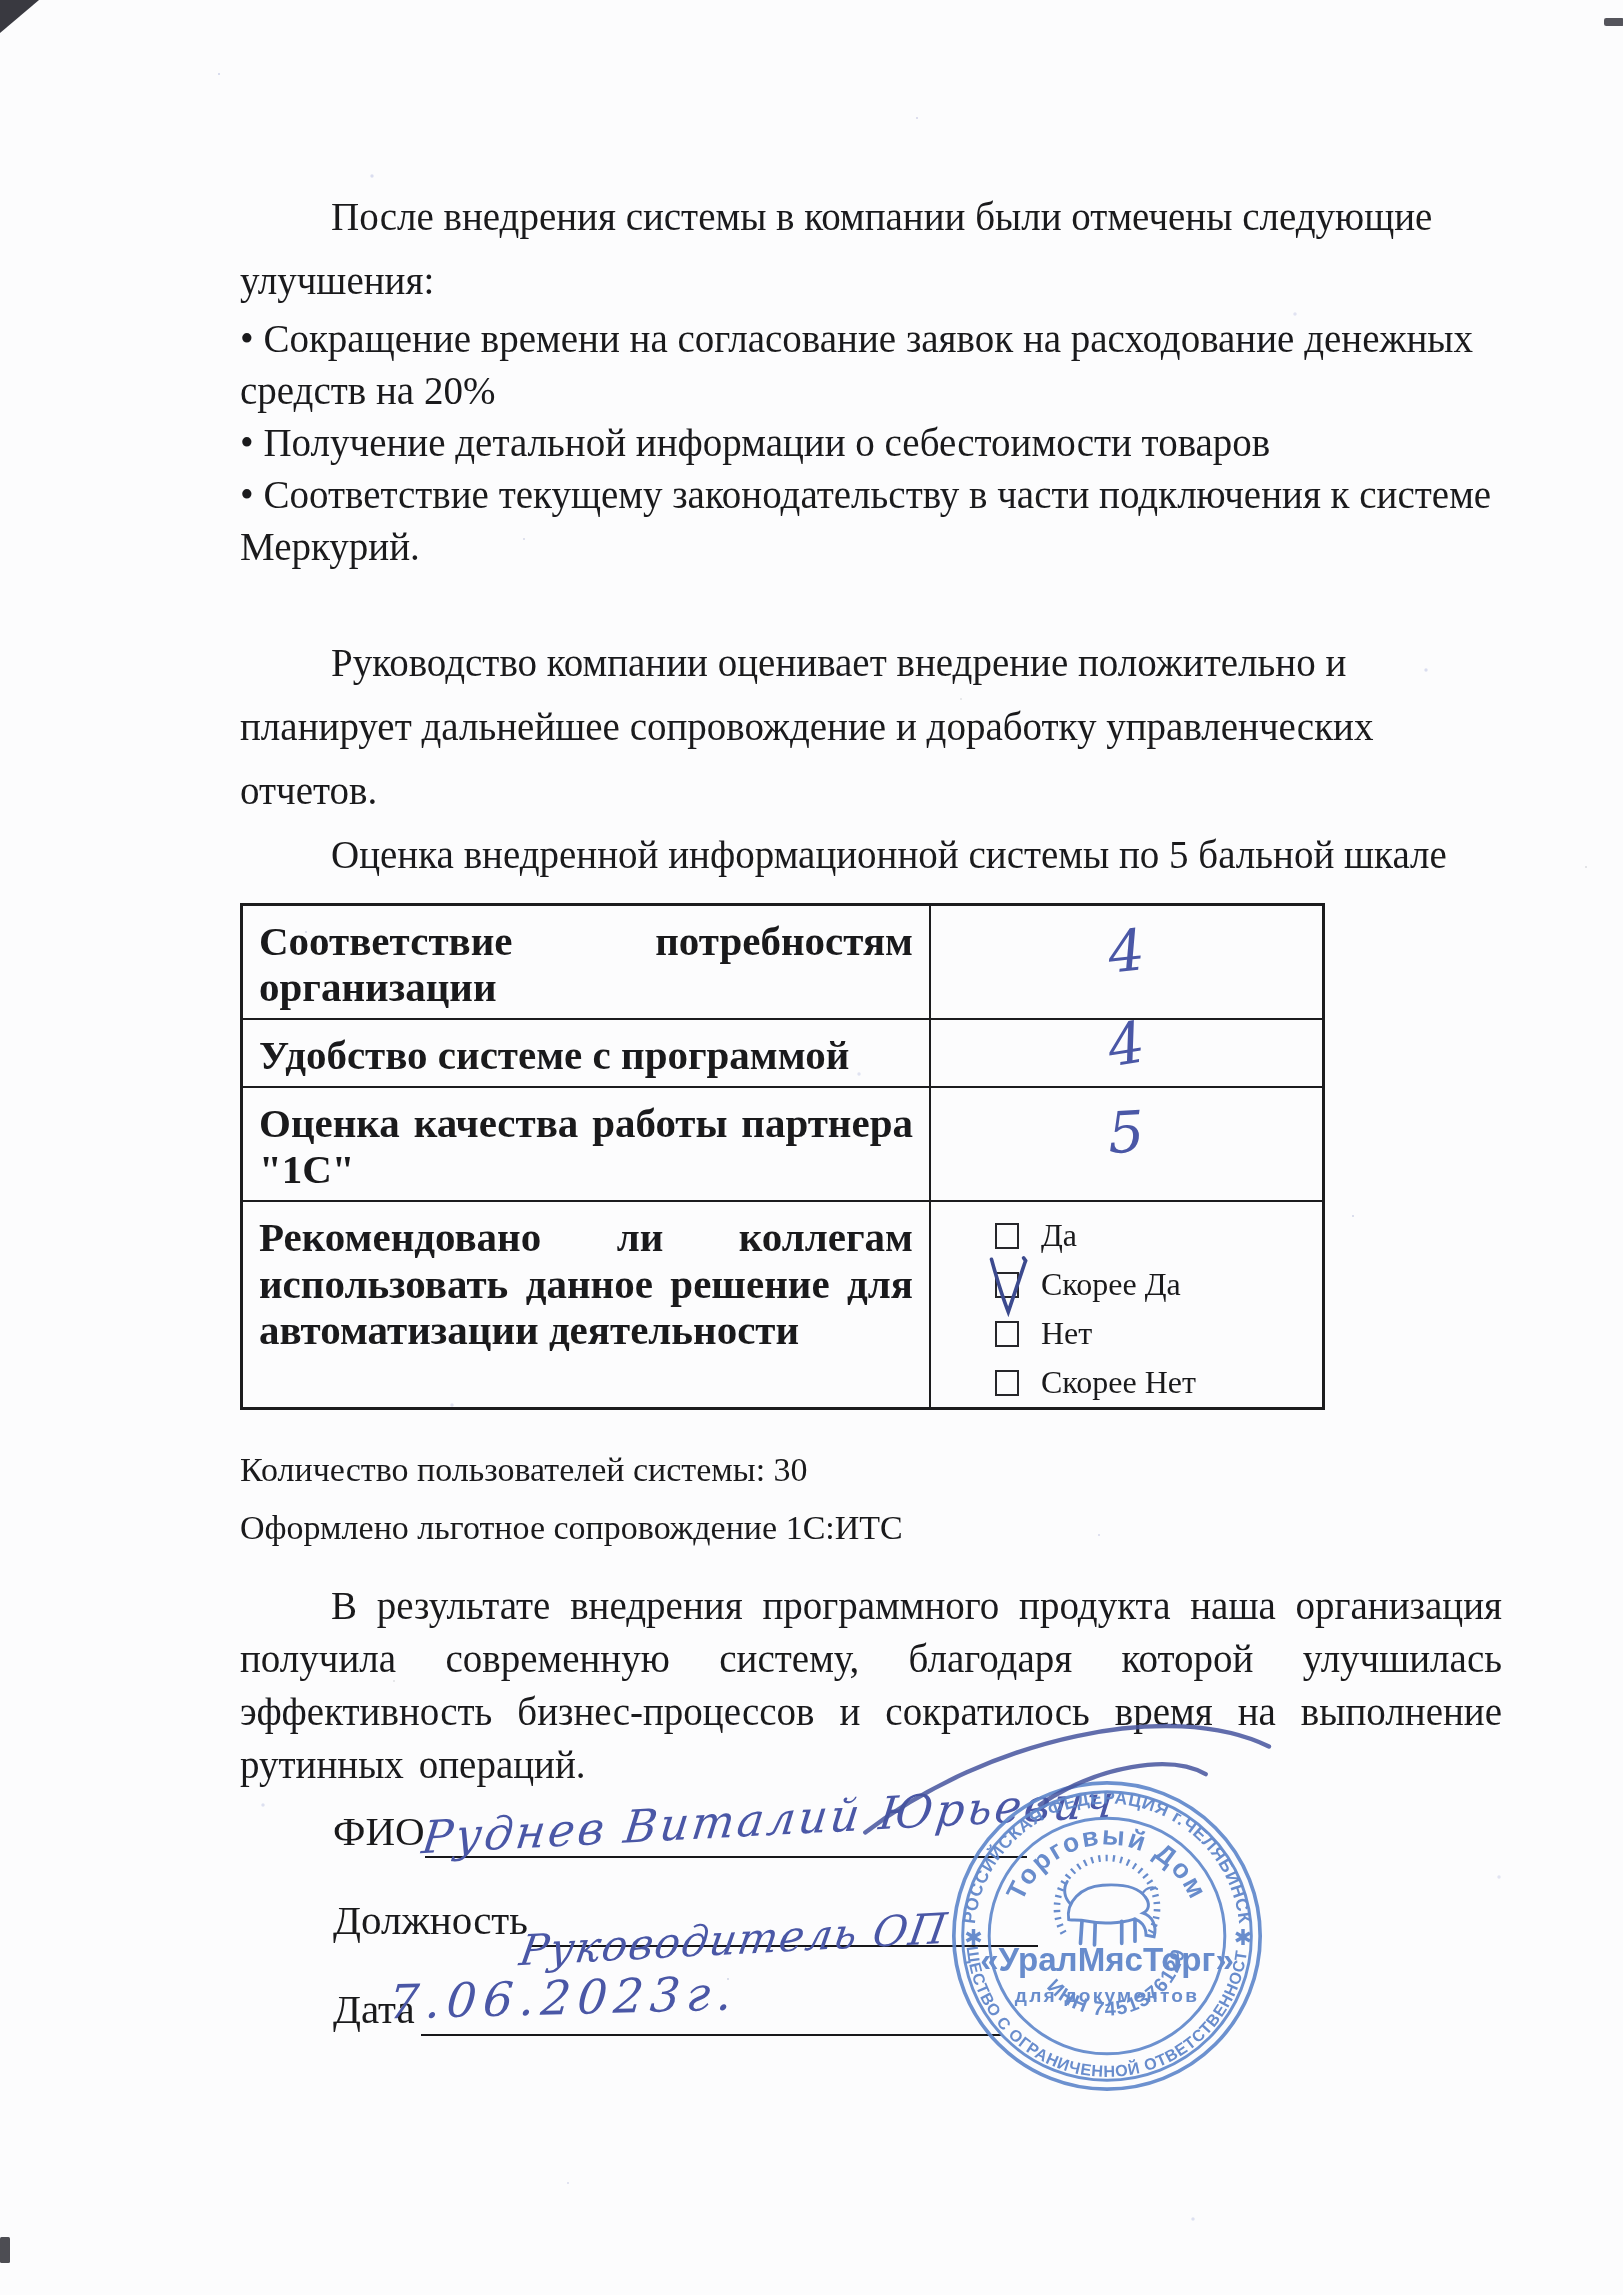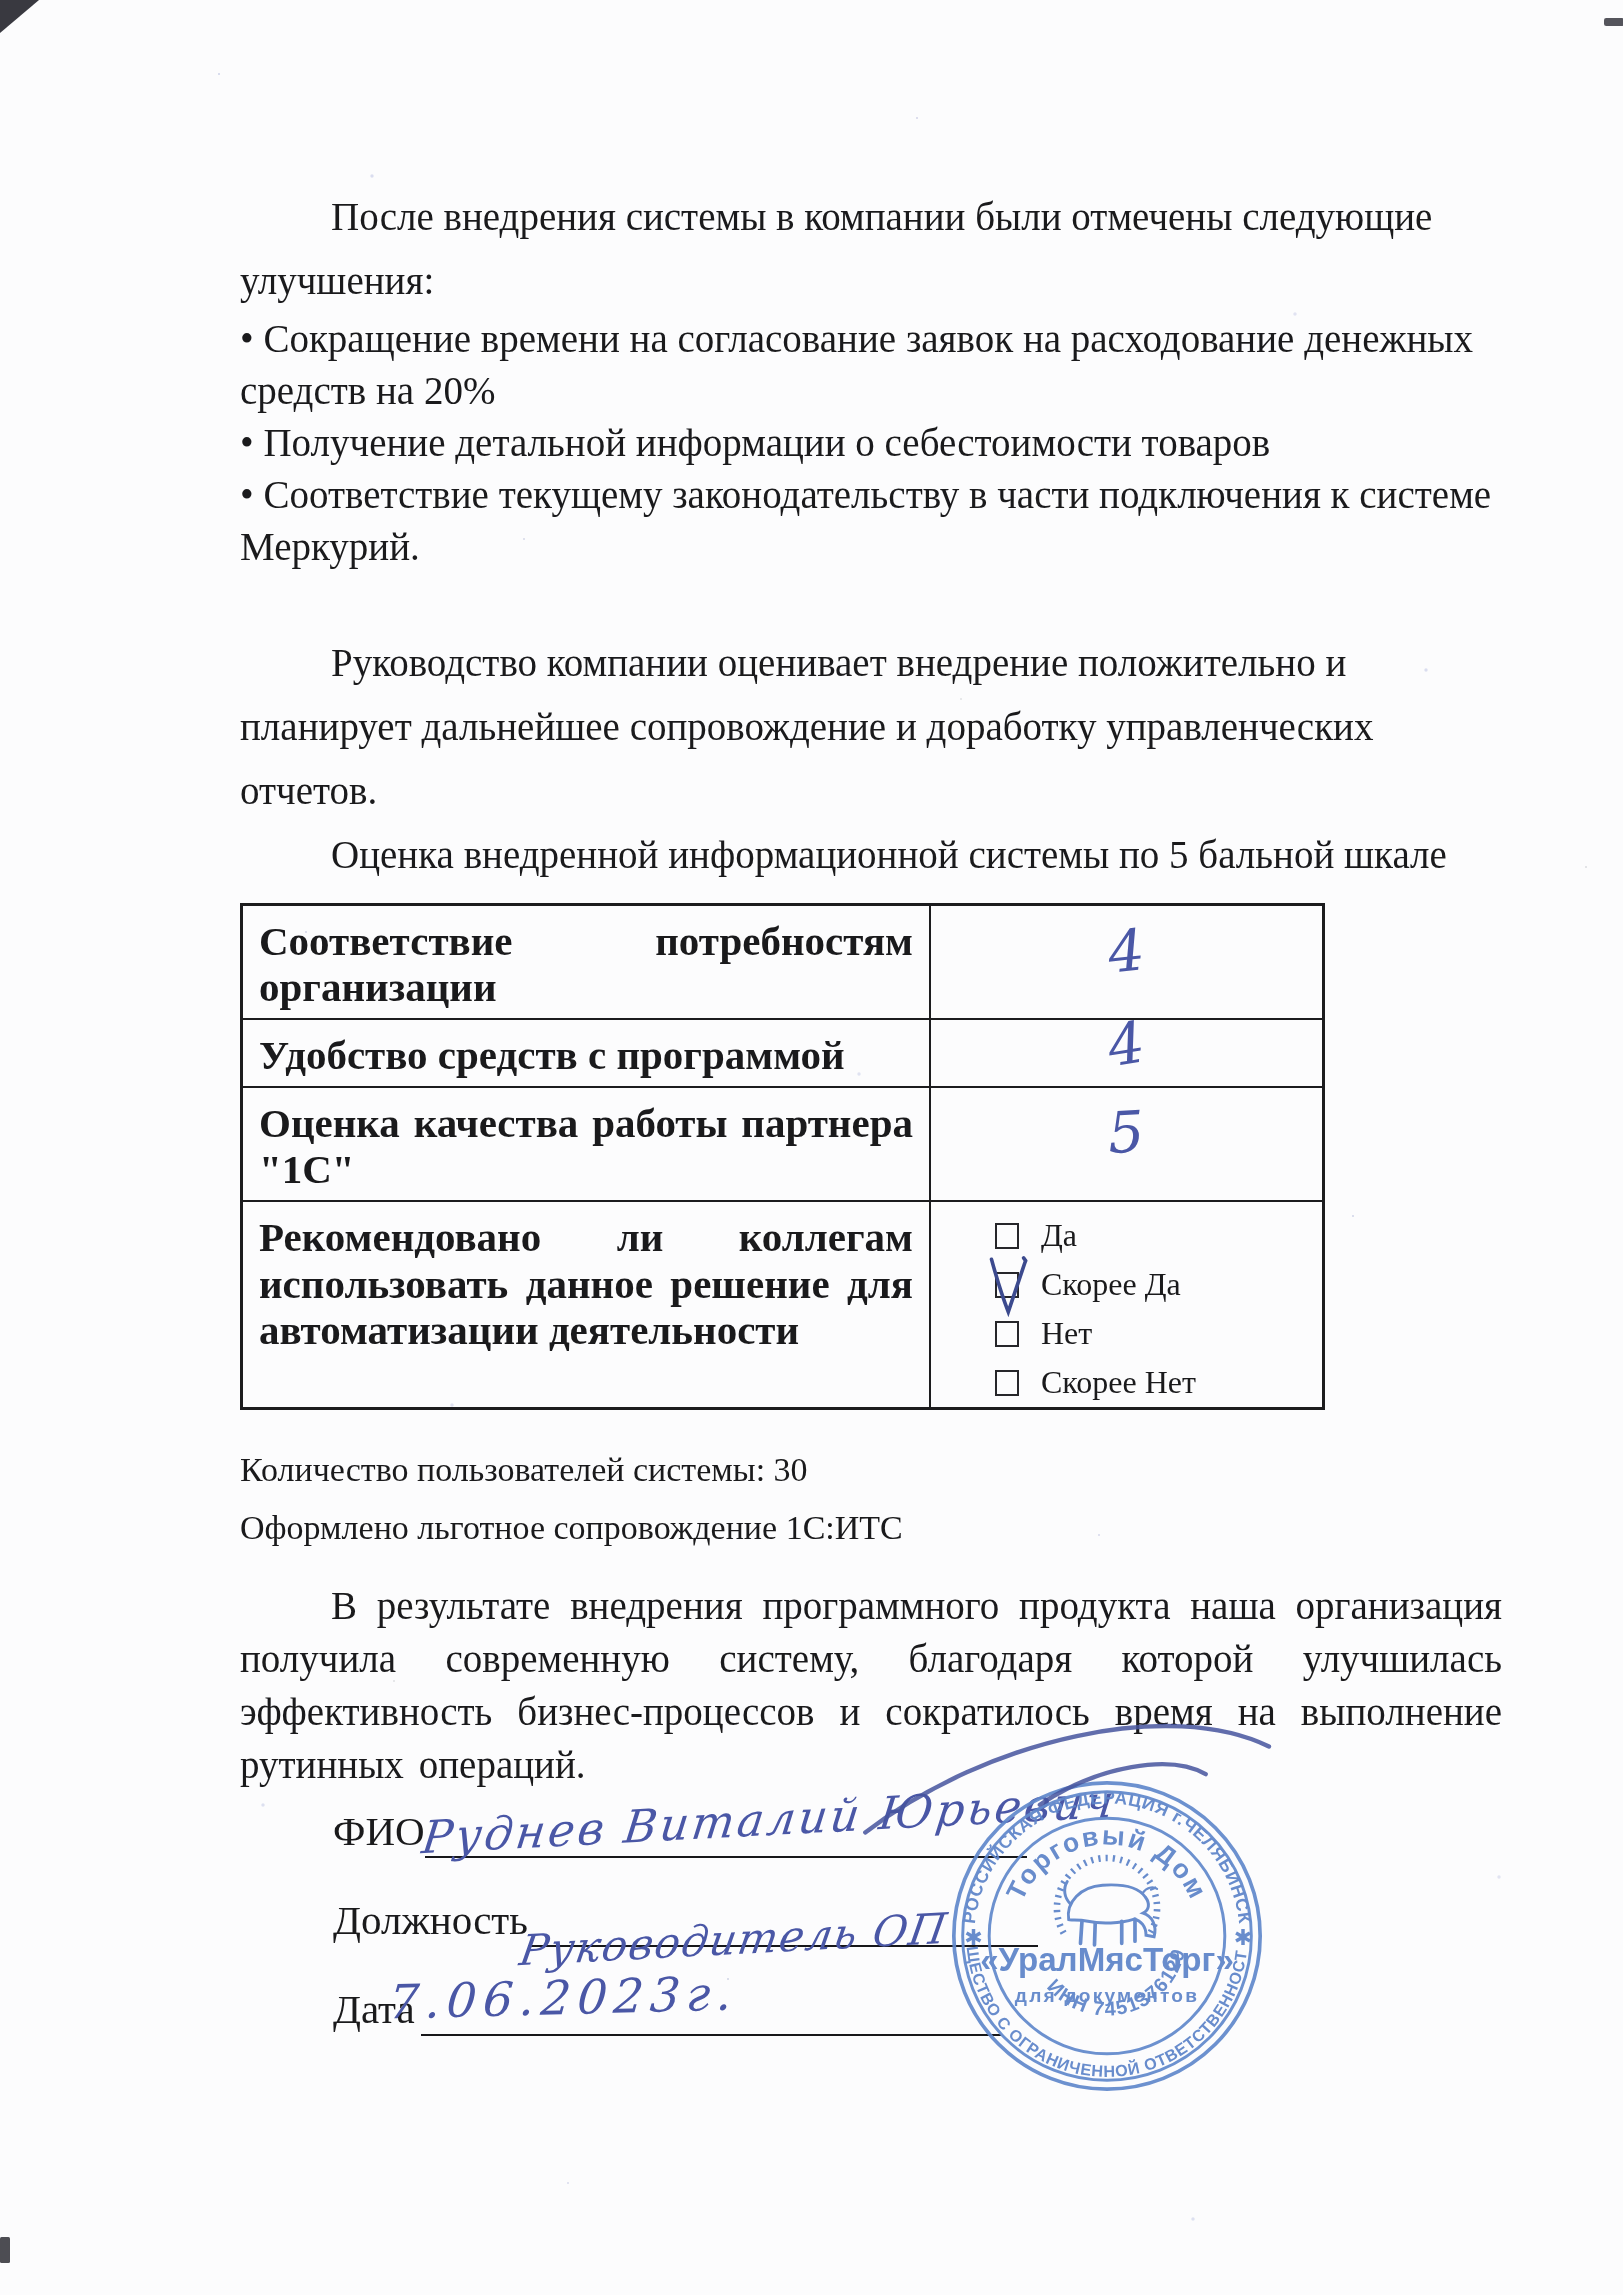--- a/index.html
+++ b/index.html
@@ -103,21 +103,21 @@
 
     <table class="rating">
       <tbody>
           <tr class="r0">
         <td class="lbl">Соответствие потребностям организации</td>
         <td class="val">
           <span class="digit d0">4</span>
         </td>
       </tr>
       <tr class="r1">
-        <td class="lbl">Удобство средств с программой</td>
+        <td class="lbl">Удобство системе с программой</td>
         <td class="val">
           <span class="digit d1">4</span>
         </td>
       </tr>
       <tr class="r2">
         <td class="lbl">Оценка качества работы партнера "1С"</td>
         <td class="val">
           <span class="digit d2">5</span>
         </td>
       </tr>

